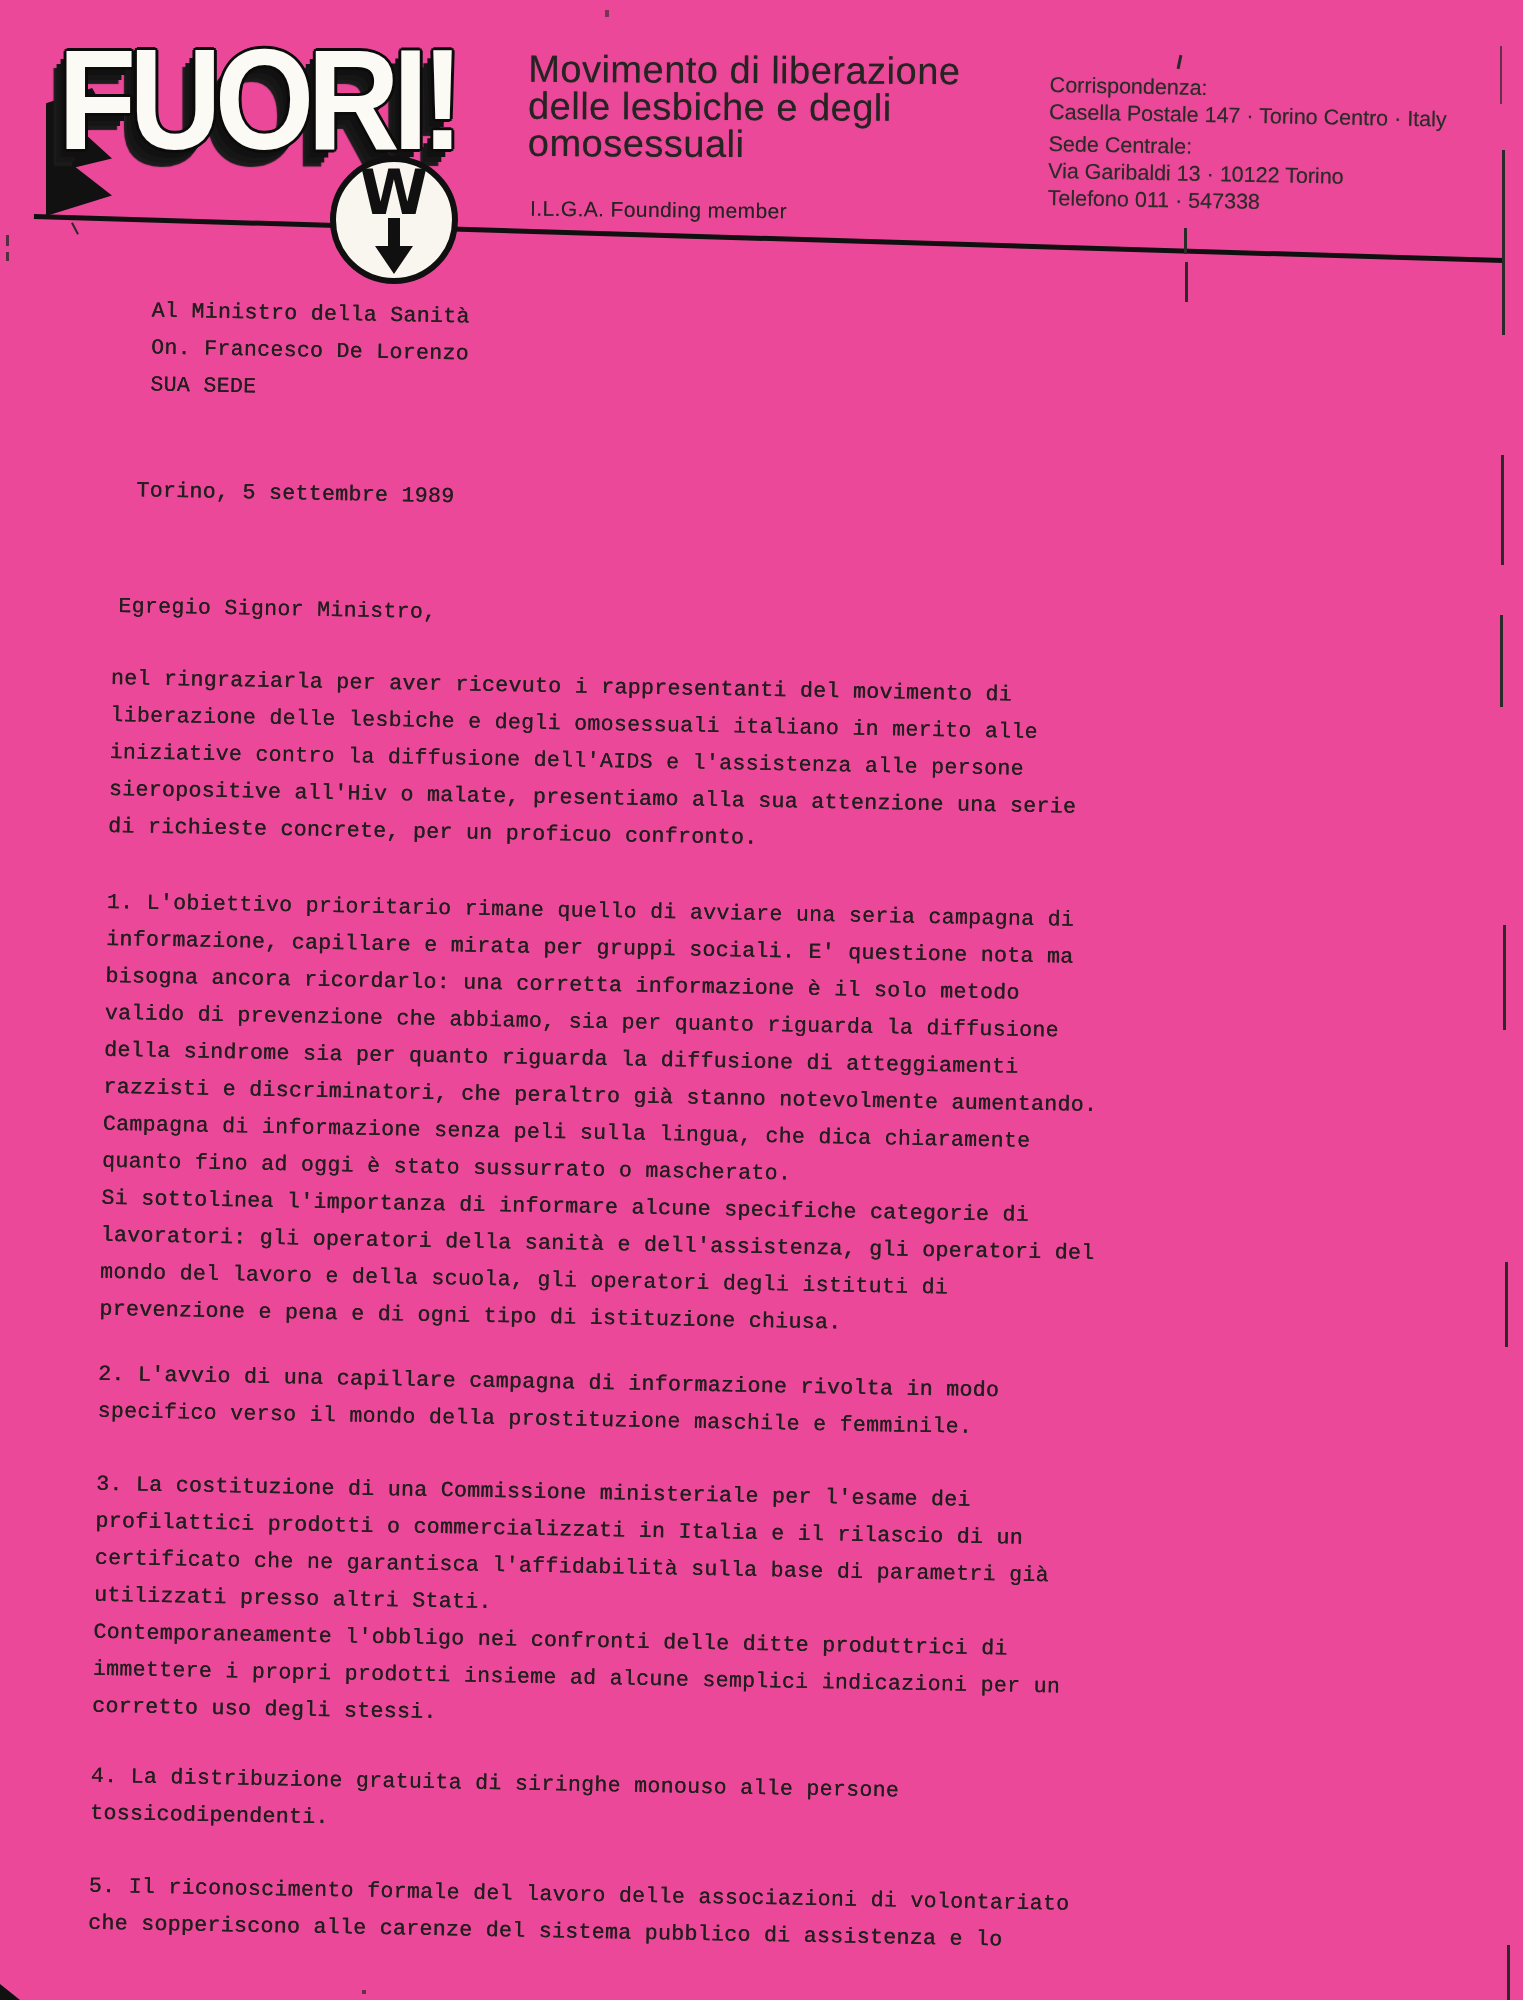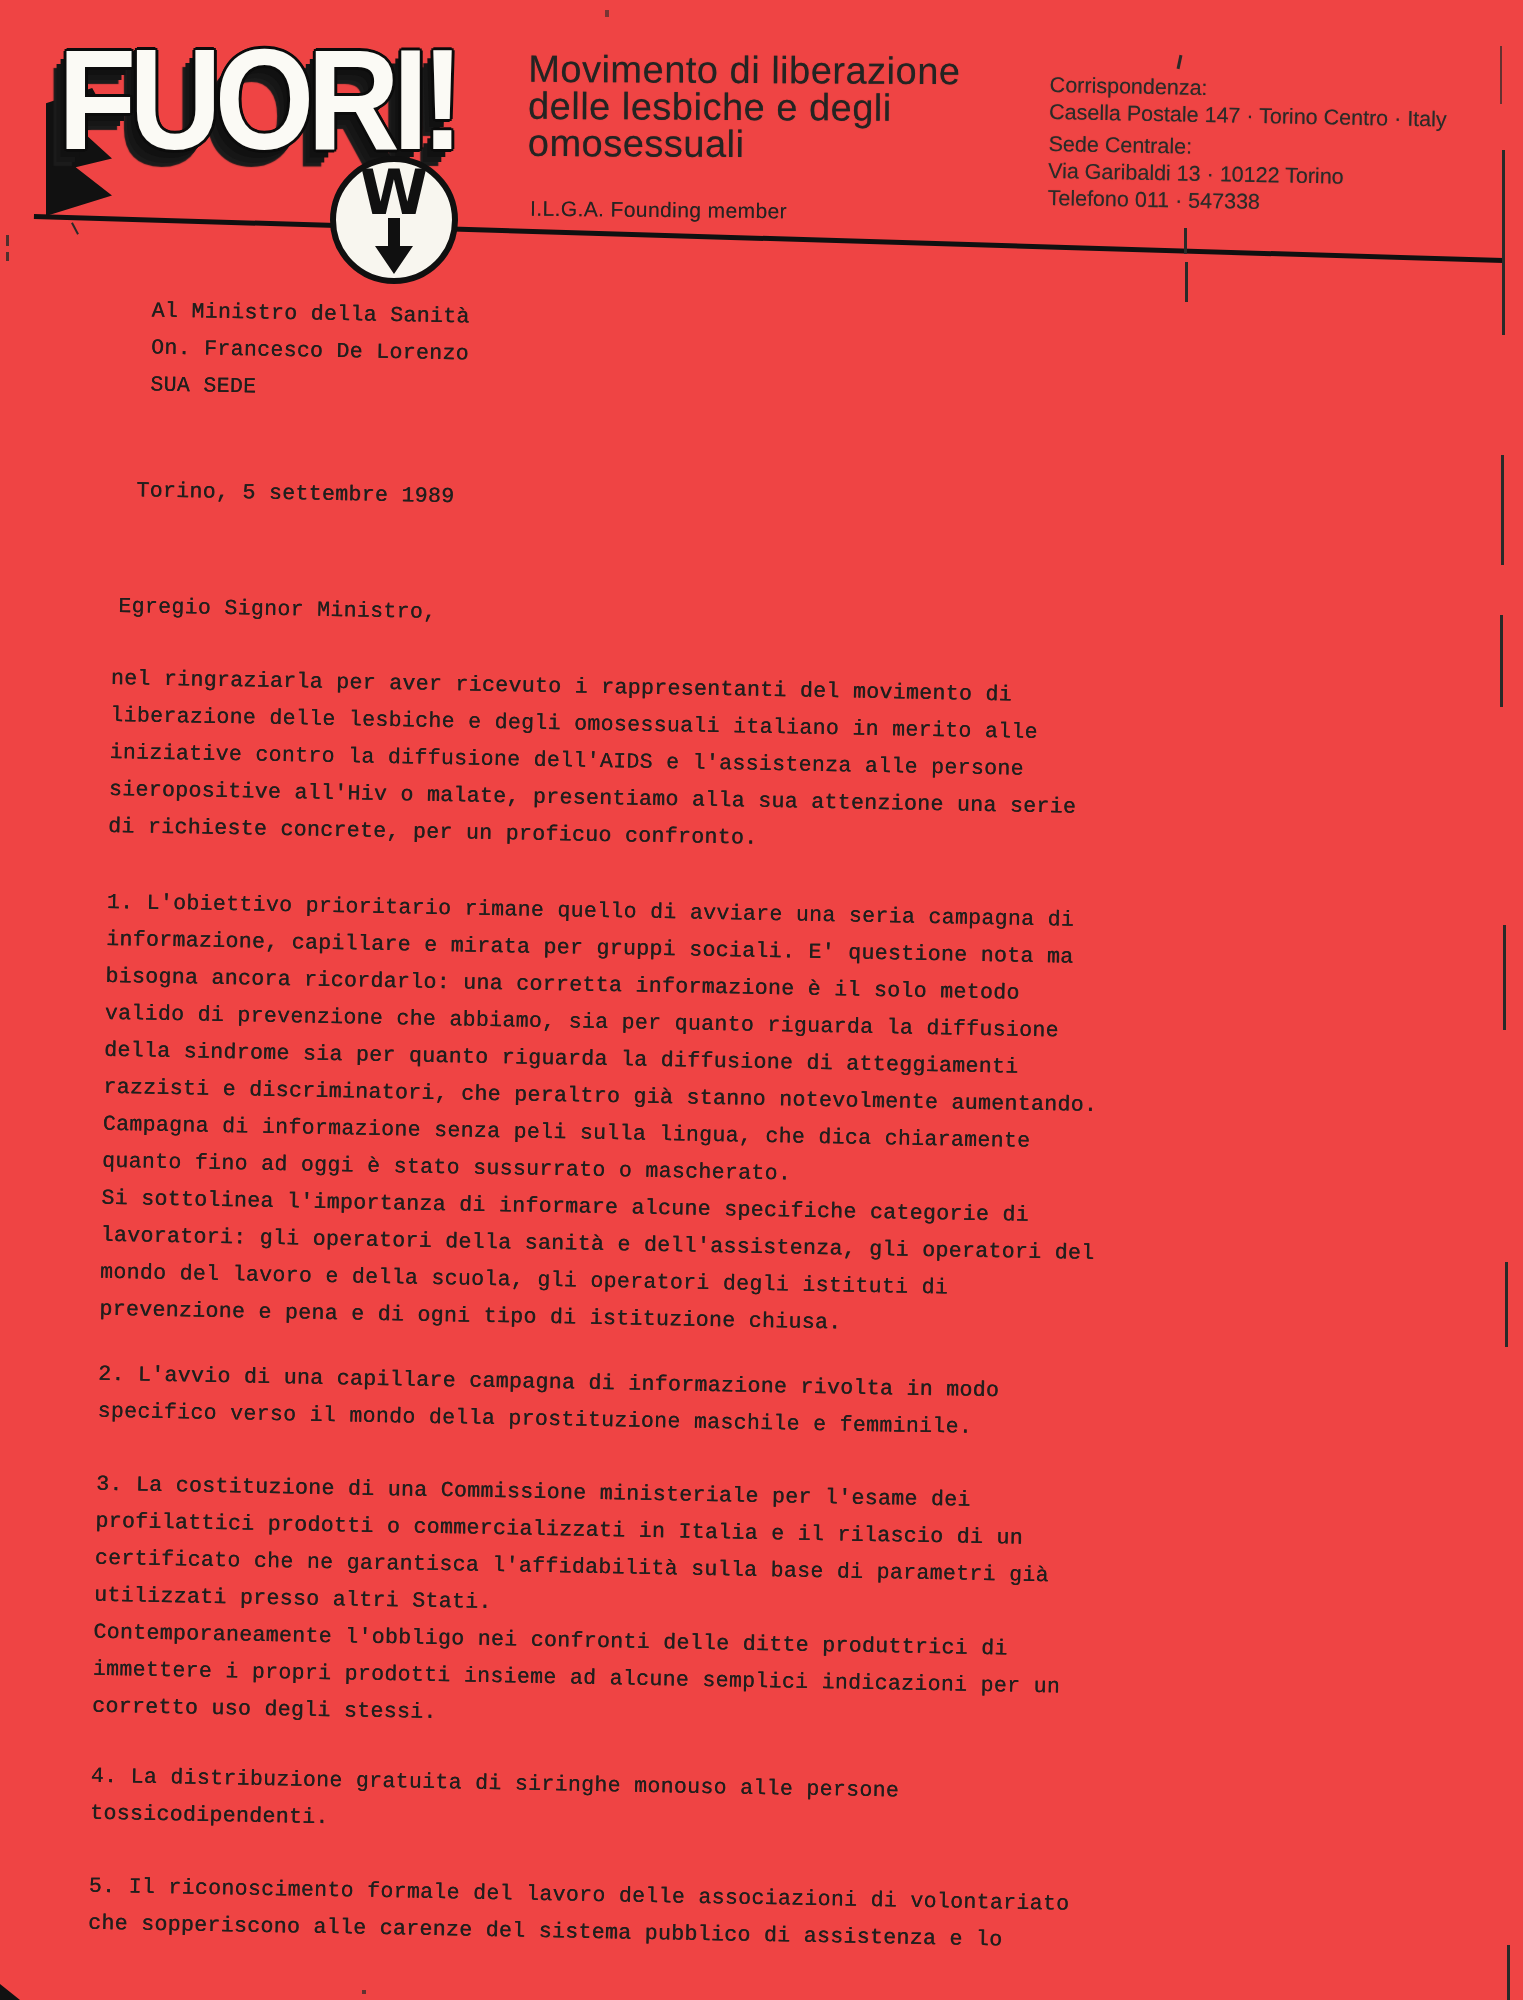--- a/index.html
+++ b/index.html
@@ -1,17 +1,17 @@
 <!DOCTYPE html>
 <html><head>
 <meta charset="utf-8">
 <style>
   html,body{margin:0;padding:0;}
   body{width:1523px;height:2000px;overflow:hidden;background:#e9e7e1;}
-  .page{position:relative;width:1523px;height:2000px;background:#ef4444;overflow:hidden;
+  .page{position:relative;width:1523px;height:2000px;background:#ec4899;overflow:hidden;
         font-family:"Liberation Sans",sans-serif;color:#1d1d1b;}
   
   .logo-text{position:absolute;left:58px;top:28px;
     font-family:"Liberation Sans",sans-serif;font-weight:900;font-size:128px;line-height:1;
     letter-spacing:-7px;color:#fbfaf5;transform:scaleY(1.12);transform-origin:0 0;
     text-shadow:
       -2px -2px 0 #0c0c0c, 2px -2px 0 #0c0c0c, -2px 2px 0 #0c0c0c, 2px 2px 0 #0c0c0c,
       -3px 0 0 #0c0c0c, 3px 0 0 #0c0c0c, 0 3px 0 #0c0c0c, 0 -3px 0 #0c0c0c,
       -6px 7px 0 #111, -10px 12px 0 #161616, -13px 15px 1px #1b1b1b;}
   .logo-block{position:absolute;left:46px;top:88px;width:66px;height:128px;background:#111;

